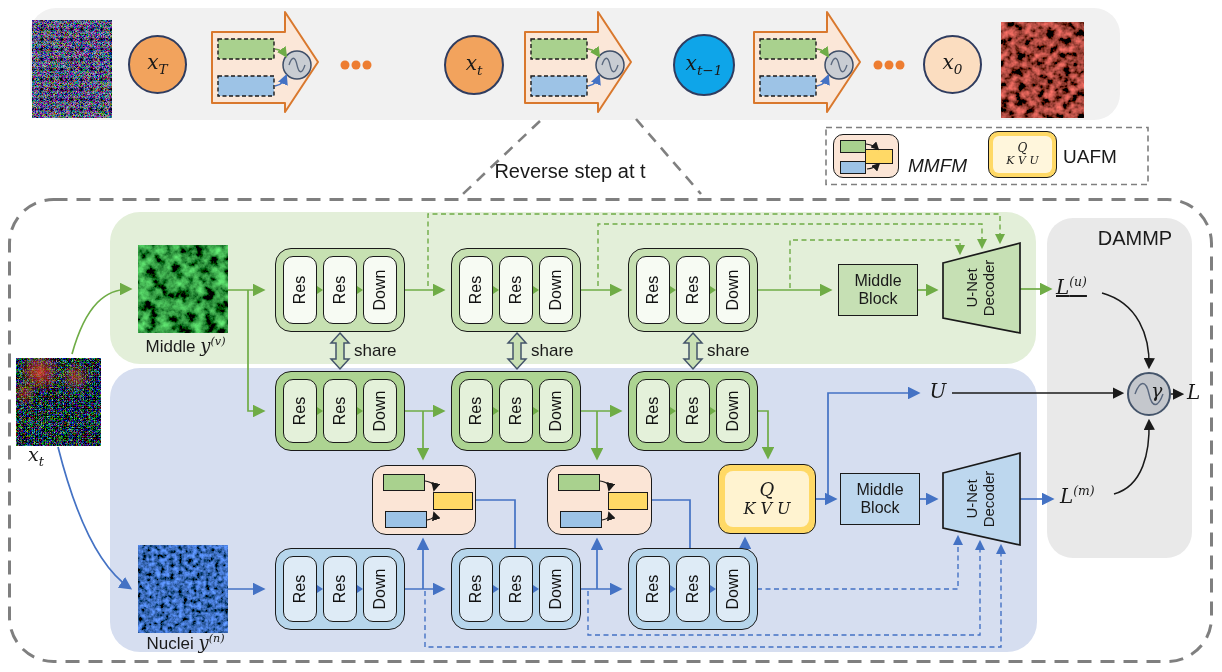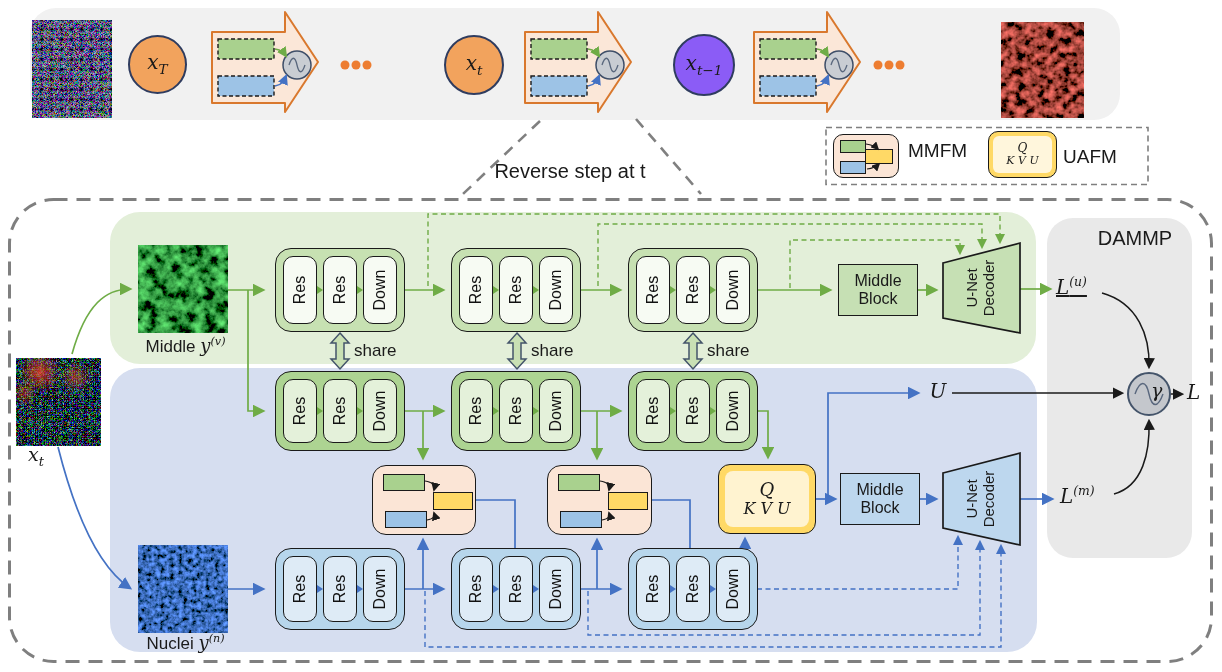--- a/index.html
+++ b/index.html
@@ -201,24 +201,27 @@
   </div>
 
   <div class="abs node" style="left:128px;top:35px;width:59px;height:59px;background:#F2A35D;">
     <span class="math lbl"><span>x</span><sub>T</sub></span>
   </div>
 
   <div class="abs node" style="left:444px;top:35px;width:60px;height:60px;background:#F2A35D;">
     <span class="math lbl"><span>x</span><sub>t</sub></span>
   </div>
 
-  <div class="abs node" style="left:673px;top:34px;width:62px;height:62px;background:#8b5cf6;">
+  <div class="abs node" style="left:673px;top:34px;width:62px;height:62px;background:#0ea5e9;">
     <span class="math lbl"><span>x</span><sub>t−1</sub></span>
   </div>
 
+  <div class="abs node" style="left:923px;top:35px;width:59px;height:59px;background:#FBDDC0;">
+    <span class="math lbl"><span>x</span><sub>0</sub></span>
+  </div>
 
   <div class="abs img" style="left:1001px;top:22px;width:83px;height:96px;">
     <svg width="100%" height="100%" viewBox="0 0 83 96" preserveAspectRatio="none">
       <defs>
           <filter id="fR" x="0" y="0" width="100%" height="100%">
             <feTurbulence type="fractalNoise" baseFrequency="0.13" numOctaves="3" seed="11"></feTurbulence>
             <feColorMatrix type="matrix" values="1.9 0 0 0 -0.6  0.35 0 0 0 -0.12  0.3 0 0 0 -0.11  0 0 0 0 1"></feColorMatrix>
           </filter>
         </defs>
       <rect width="83" height="96" fill="#0a0202"></rect>
@@ -230,21 +233,21 @@
 
   <div class="abs legend-icon" style="left:833px;top:134px;width:66px;height:44px;background:#FBE5D6;border:1.5px solid #1a1a1a;border-radius:10px;">
     <div class="abs" style="left:6px;top:5px;width:26px;height:13px;background:#A9D18E;border:1px solid #1a1a1a;"></div>
     <div class="abs" style="left:6px;top:26px;width:26px;height:13px;background:#9DC3E6;border:1px solid #1a1a1a;"></div>
     <div class="abs" style="left:31px;top:14px;width:28px;height:15px;background:#FFD966;border:1px solid #1a1a1a;"></div>
     <svg class="abs" style="left:0;top:0;" width="66" height="44" viewBox="0 0 66 44">
       <path d="M32,9 C40,10 42,12 44,14" fill="none" stroke="#1a1a1a" stroke-width="1.1" marker-end="url(#mk)"></path>
       <path d="M33,34 C41,33 43,31 45,29" fill="none" stroke="#1a1a1a" stroke-width="1.1" marker-end="url(#mk)"></path>
     </svg>
   </div>
-  <div class="abs lbl" style="left:908px;top:140px;width:80px;font-size:19px;">MMFM</div>
+  <div class="abs lbl" style="left:908px;top:155px;width:80px;font-size:19px;font-style:italic;">MMFM</div>
 
   <div class="abs legend-icon" style="left:988px;top:131px;width:69px;height:47px;background:#FFD966;border:1.5px solid #1a1a1a;border-radius:10px;padding:4px;">
     <div style="width:100%;height:100%;background:#FFF6DC;border-radius:6px;display:flex;flex-direction:column;align-items:center;justify-content:center;line-height:1.05;">
       <span class="math" style="font-size:12px;">Q</span>
       <span class="math" style="font-size:11px;">K V U</span>
     </div>
   </div>
   <div class="abs lbl" style="left:1063px;top:146px;width:70px;font-size:19px;">UAFM</div>
 
   <div class="abs lbl" style="left:1085px;top:227px;width:100px;text-align:center;font-size:20px;">DAMMP</div>

